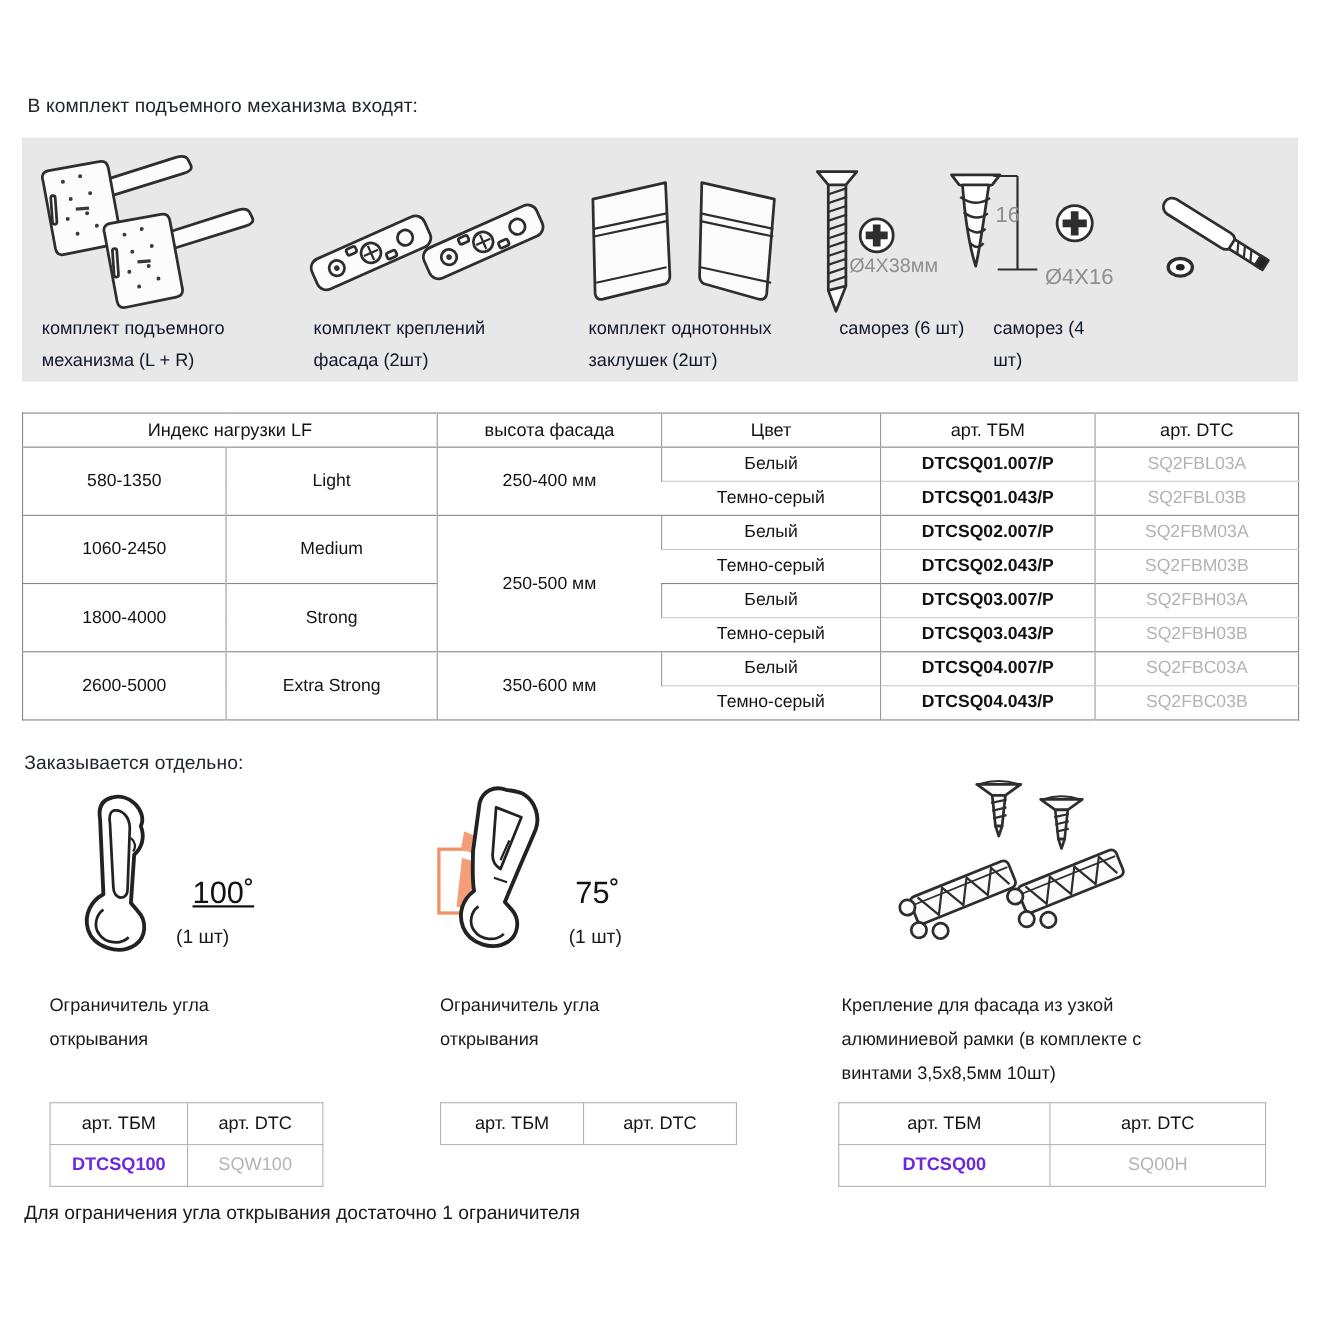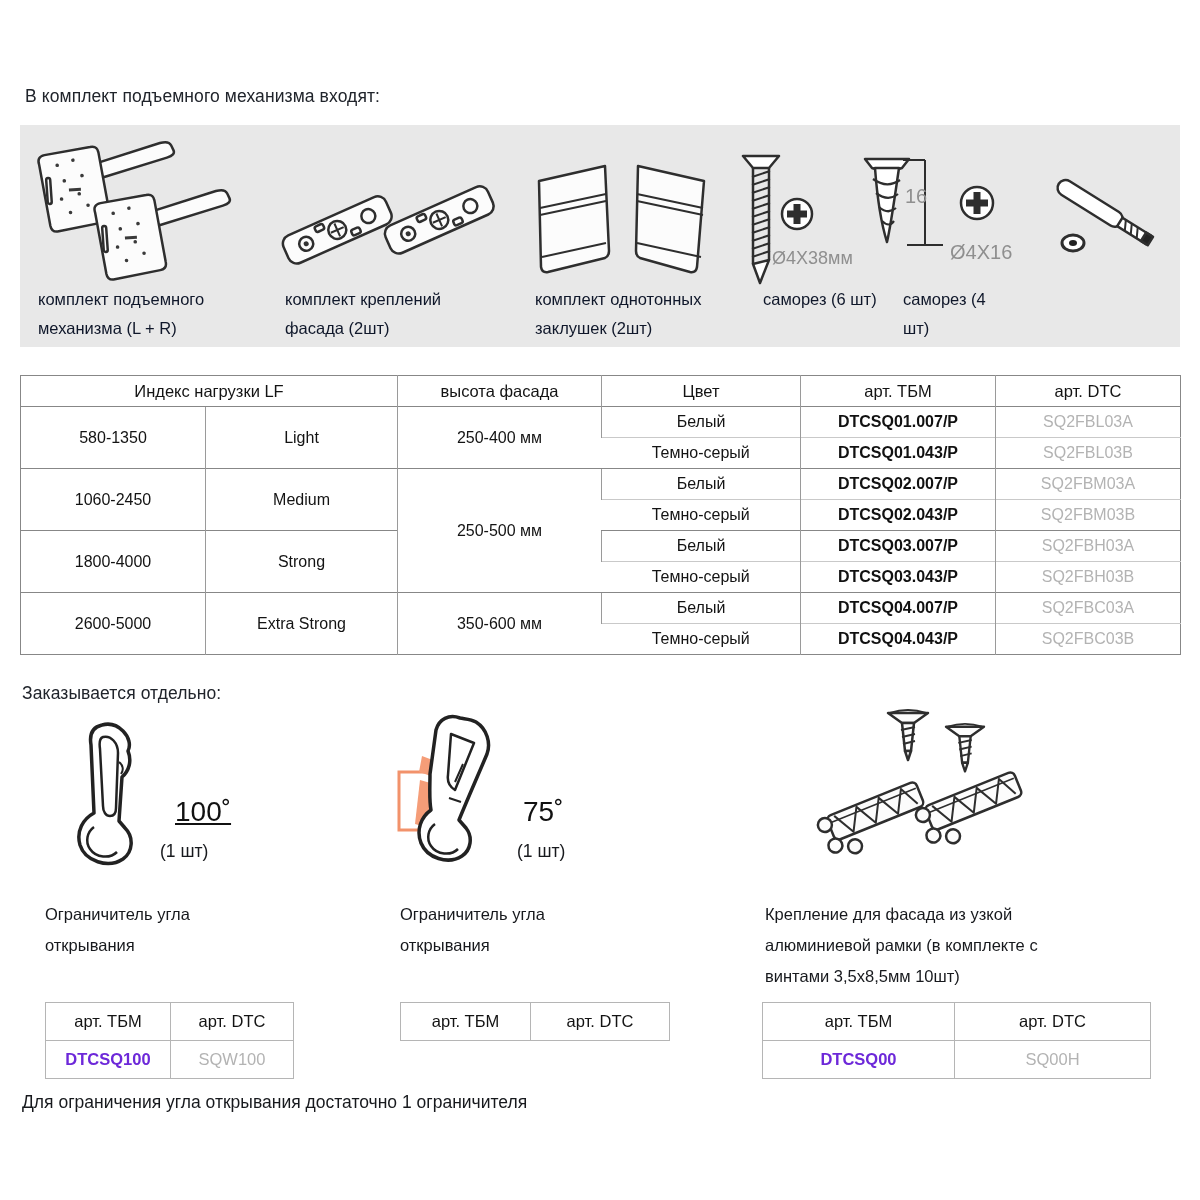--- a/index.html
+++ b/index.html
@@ -110,21 +110,21 @@
     <svg class="ill" style="left:715px; top:25px;" width="135" height="140" viewBox="0 0 135 140">
       <g stroke="#2e2e2e" stroke-width="2.5" fill="#ffffff" stroke-linejoin="round">
         <path d="M8,6 h36 l-10,12 h-16 Z"></path>
         <path fill="none" d="M18,18 V114 M34,18 V110"></path>
         <path fill="none" stroke-width="2" d="M17,27 l18,-6 M17,35 l18,-6 M17,43 l18,-6 M17,51 l18,-6 M17,59 l18,-6 M17,67 l18,-6 M17,75 l18,-6 M17,83 l18,-6 M17,91 l18,-6 M17,99 l18,-6 M17,107 l18,-6"></path>
         <path d="M18,114 L25,133 L34,110 Z"></path>
         <circle cx="62" cy="64" r="15"></circle>
         <path d="M52,64 h20 M62,54 v20" stroke-width="7" fill="none"></path>
       </g>
     </svg>
-    <span class="dim" style="left:752px; top:106px; font-size:18px;margin-top:17px;">Ø4X38мм</span>
+    <span class="dim" style="left:752px; top:106px; font-size:18px;">Ø4X38мм</span>
     <div class="kit-label" style="left:743px; top:160px; width:120px;">саморез (6 шт)</div>
 
     <svg class="ill" style="left:835px; top:20px;" width="175" height="140" viewBox="0 0 175 140">
       <g stroke="#2e2e2e" stroke-width="2.5" fill="#ffffff" stroke-linejoin="round">
         <path d="M10,14 h44 l-7,9 q-15,6 -30,0 Z"></path>
         <path d="M20,23 C22,50 26,78 32,97 C36,80 40,50 44,23 Z"></path>
         <path fill="none" stroke-width="2.2" d="M18,34 q14,10 27,1 M21,48 q12,9 22,1 M24,62 q9,8 17,1 M27,76 q7,7 12,0"></path>
         <path fill="none" stroke-width="2" d="M70,15 V100 M48,15 h22 M52,100 h36"></path>
         <circle cx="122" cy="58" r="16"></circle>
         <path d="M111,58 h22 M122,47 v22" stroke-width="7" fill="none"></path>

